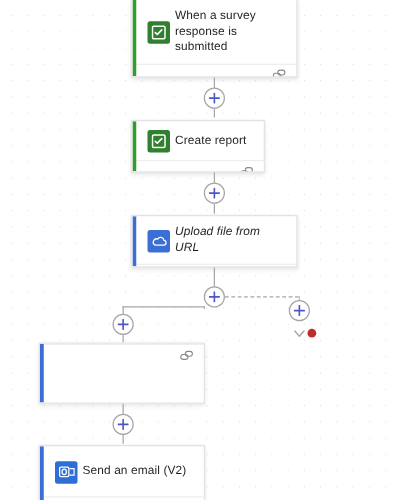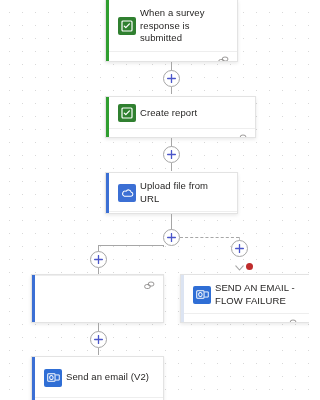--- a/index.html
+++ b/index.html
@@ -147,21 +147,21 @@
       <path d="M4.5 0.6 V8.4 M0.6 4.5 H8.4" stroke="#4b56c9" stroke-width="1.3" stroke-linecap="round"></path>
     </svg>
   </div>
   <div class="conn-line v-line" style="left:171px; top:87px; height:7px;"></div>
   <div class="arrow-head" style="left:167px; top:91px;">
     <svg width="9" height="7" viewBox="0 0 9 7">
       <path d="M0.8 0.8 L4.5 5 L8.2 0.8" fill="none" stroke="#a6a6a6" stroke-width="1.1" stroke-linecap="round" stroke-linejoin="round"></path>
     </svg>
   </div>
 
-  <div class="card" style="left:105px; top:96px; width:151px; height:42px;">
+  <div class="card" style="left:105px; top:96px; width:107px; height:42px;">
     <div class="accent" style="background:#2f9e2f;"></div>
     <div class="card-body">
       <div class="card-icon icon-forms">
         <svg width="12" height="12" viewBox="0 0 12 12">
           <rect x="1" y="1" width="10" height="10" rx="1" fill="none" stroke="#ffffff" stroke-width="1.2"></rect>
           <path d="M3.3 6.1 L4.8 7.6 L8.4 3.9" fill="none" stroke="#ffffff" stroke-width="1.3" stroke-linecap="round" stroke-linejoin="round"></path>
         </svg>
       </div>
       <div class="card-title">Create report</div>
     </div>
@@ -181,21 +181,21 @@
       <path d="M4.5 0.6 V8.4 M0.6 4.5 H8.4" stroke="#4b56c9" stroke-width="1.3" stroke-linecap="round"></path>
     </svg>
   </div>
   <div class="conn-line v-line" style="left:171px; top:163px; height:8px;"></div>
   <div class="arrow-head" style="left:167px; top:167px;">
     <svg width="9" height="7" viewBox="0 0 9 7">
       <path d="M0.8 0.8 L4.5 5 L8.2 0.8" fill="none" stroke="#a6a6a6" stroke-width="1.1" stroke-linecap="round" stroke-linejoin="round"></path>
     </svg>
   </div>
 
-  <div class="card" style="left:105px; top:172px; width:133px; height:42px;">
+  <div class="card" style="left:105px; top:172px; width:133px; height:42px;font-style:italic;">
     <div class="accent" style="background:#3b6fd4;"></div>
     <div class="card-body">
       <div class="card-icon icon-onedrive">
         <svg width="13" height="10" viewBox="0 0 14 10">
           <path d="M3.6 8.4 h7.2 a2.1 2.1 0 0 0 0.15 -4.18 a2.9 2.9 0 0 0 -5.4 -1.1 a2.45 2.45 0 0 0 -1.95 5.28 z" fill="none" stroke="#ffffff" stroke-width="1.1" stroke-linejoin="round"></path>
         </svg>
       </div>
       <div class="card-title">Upload file from URL</div>
     </div>
     <div class="card-footer">
@@ -249,65 +249,44 @@
     <div class="card-footer">
       <span>
         <svg width="11" height="9" viewBox="0 0 14 11">
           <rect x="0.8" y="4.3" width="7.2" height="5" rx="2.5" fill="none" stroke="#8a8886" stroke-width="1.1"></rect>
           <rect x="5.4" y="1.2" width="7.2" height="5" rx="2.5" fill="none" stroke="#8a8886" stroke-width="1.1"></rect>
         </svg>
       </span>
     </div>
   </div>
 
-  <div class="card" style="left:180px; top:274px; width:138px; height:49px;">
-    <div class="accent" style="background:#dce4f2;"></div>
+
+  <div class="conn-line v-line" style="left:98px; top:323px; height:10px;"></div>
+  <div class="plus-node" style="left:90px; top:331px;">
+    <svg width="9" height="9" viewBox="0 0 9 9">
+      <path d="M4.5 0.6 V8.4 M0.6 4.5 H8.4" stroke="#4b56c9" stroke-width="1.3" stroke-linecap="round"></path>
+    </svg>
+  </div>
+  <div class="conn-line v-line" style="left:98px; top:348px; height:7px;"></div>
+  <div class="arrow-head" style="left:94px; top:351px;">
+    <svg width="9" height="7" viewBox="0 0 9 7">
+      <path d="M0.8 0.8 L4.5 5 L8.2 0.8" fill="none" stroke="#a6a6a6" stroke-width="1.1" stroke-linecap="round" stroke-linejoin="round"></path>
+    </svg>
+  </div>
+
+  <div class="card" style="left:31px; top:356px; width:133px; height:60px;text-align:right;">
+    <div class="accent" style="background:#3b6fd4;"></div>
     <div class="card-body">
       <div class="card-icon icon-outlook">
         <svg width="13" height="11" viewBox="0 0 14 12">
           <rect x="0.7" y="1.8" width="8" height="8.4" rx="1" fill="none" stroke="#ffffff" stroke-width="1.1"></rect>
           <ellipse cx="4.7" cy="6" rx="1.9" ry="2.3" fill="none" stroke="#ffffff" stroke-width="1.1"></ellipse>
           <path d="M9.2 3.2 h4.1 v5.6 h-4.1" fill="none" stroke="#ffffff" stroke-width="1"></path>
         </svg>
       </div>
-      <div class="card-title">SEND AN EMAIL - FLOW FAILURE</div>
-    </div>
-    <div class="card-footer">
-      <span style="margin-right:12px;">
-        <svg width="11" height="9" viewBox="0 0 14 11">
-          <rect x="0.8" y="4.3" width="7.2" height="5" rx="2.5" fill="none" stroke="#8a8886" stroke-width="1.1"></rect>
-          <rect x="5.4" y="1.2" width="7.2" height="5" rx="2.5" fill="none" stroke="#8a8886" stroke-width="1.1"></rect>
-        </svg>
-      </span>
-    </div>
-  </div>
-
-  <div class="conn-line v-line" style="left:98px; top:323px; height:10px;"></div>
-  <div class="plus-node" style="left:90px; top:331px;">
-    <svg width="9" height="9" viewBox="0 0 9 9">
-      <path d="M4.5 0.6 V8.4 M0.6 4.5 H8.4" stroke="#4b56c9" stroke-width="1.3" stroke-linecap="round"></path>
-    </svg>
-  </div>
-  <div class="conn-line v-line" style="left:98px; top:348px; height:7px;"></div>
-  <div class="arrow-head" style="left:94px; top:351px;">
-    <svg width="9" height="7" viewBox="0 0 9 7">
-      <path d="M0.8 0.8 L4.5 5 L8.2 0.8" fill="none" stroke="#a6a6a6" stroke-width="1.1" stroke-linecap="round" stroke-linejoin="round"></path>
-    </svg>
-  </div>
-
-  <div class="card" style="left:31px; top:356px; width:133px; height:60px;text-align:right;">
-    <div class="accent" style="background:#3b6fd4;"></div>
-    <div class="card-body">
-      <div class="card-icon icon-outlook">
-        <svg width="13" height="11" viewBox="0 0 14 12">
-          <rect x="0.7" y="1.8" width="8" height="8.4" rx="1" fill="none" stroke="#ffffff" stroke-width="1.1"></rect>
-          <ellipse cx="4.7" cy="6" rx="1.9" ry="2.3" fill="none" stroke="#ffffff" stroke-width="1.1"></ellipse>
-          <path d="M9.2 3.2 h4.1 v5.6 h-4.1" fill="none" stroke="#ffffff" stroke-width="1"></path>
-        </svg>
-      </div>
       <div class="card-title">Send an email (V2)</div>
     </div>
     <div class="card-footer">
       <span>
         <svg width="11" height="9" viewBox="0 0 14 11">
           <rect x="0.8" y="4.3" width="7.2" height="5" rx="2.5" fill="none" stroke="#8a8886" stroke-width="1.1"></rect>
           <rect x="5.4" y="1.2" width="7.2" height="5" rx="2.5" fill="none" stroke="#8a8886" stroke-width="1.1"></rect>
         </svg>
       </span>
     </div>

